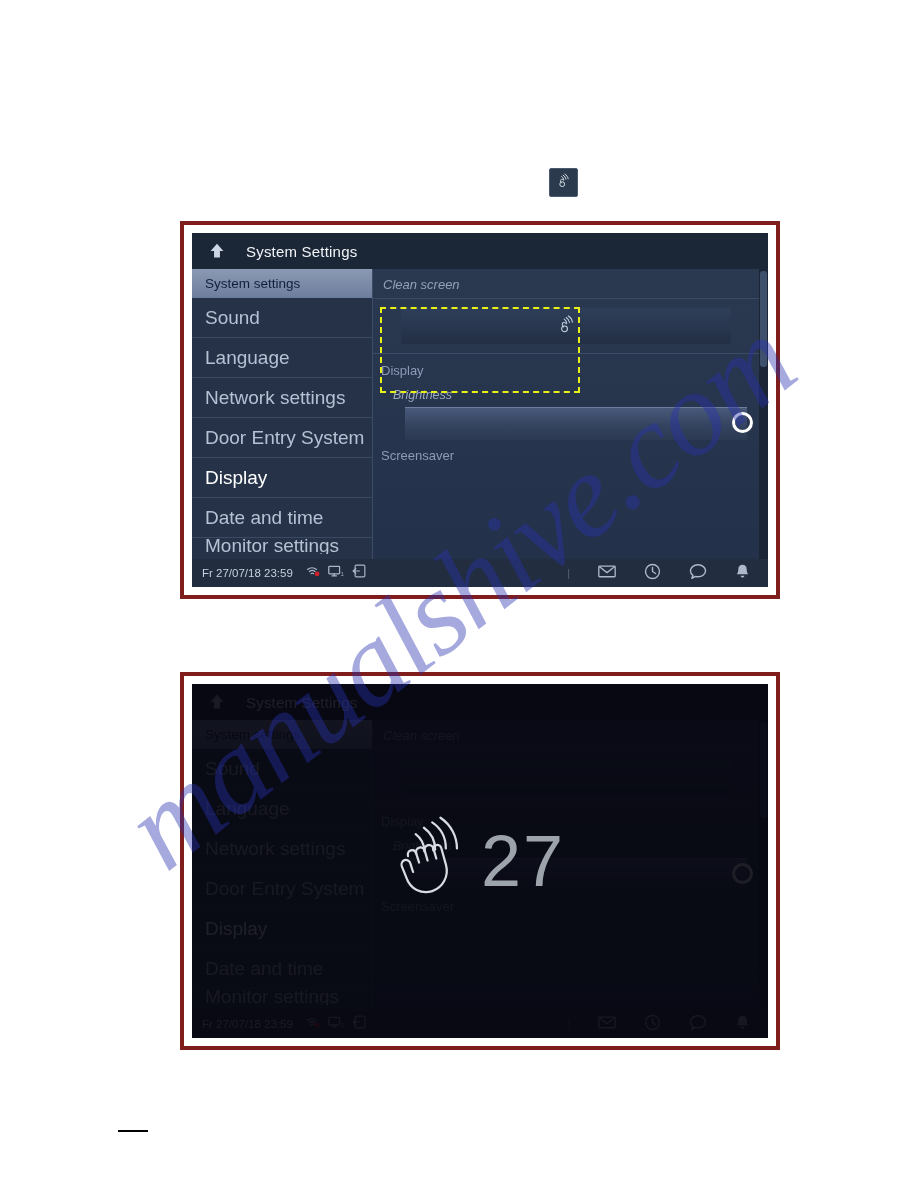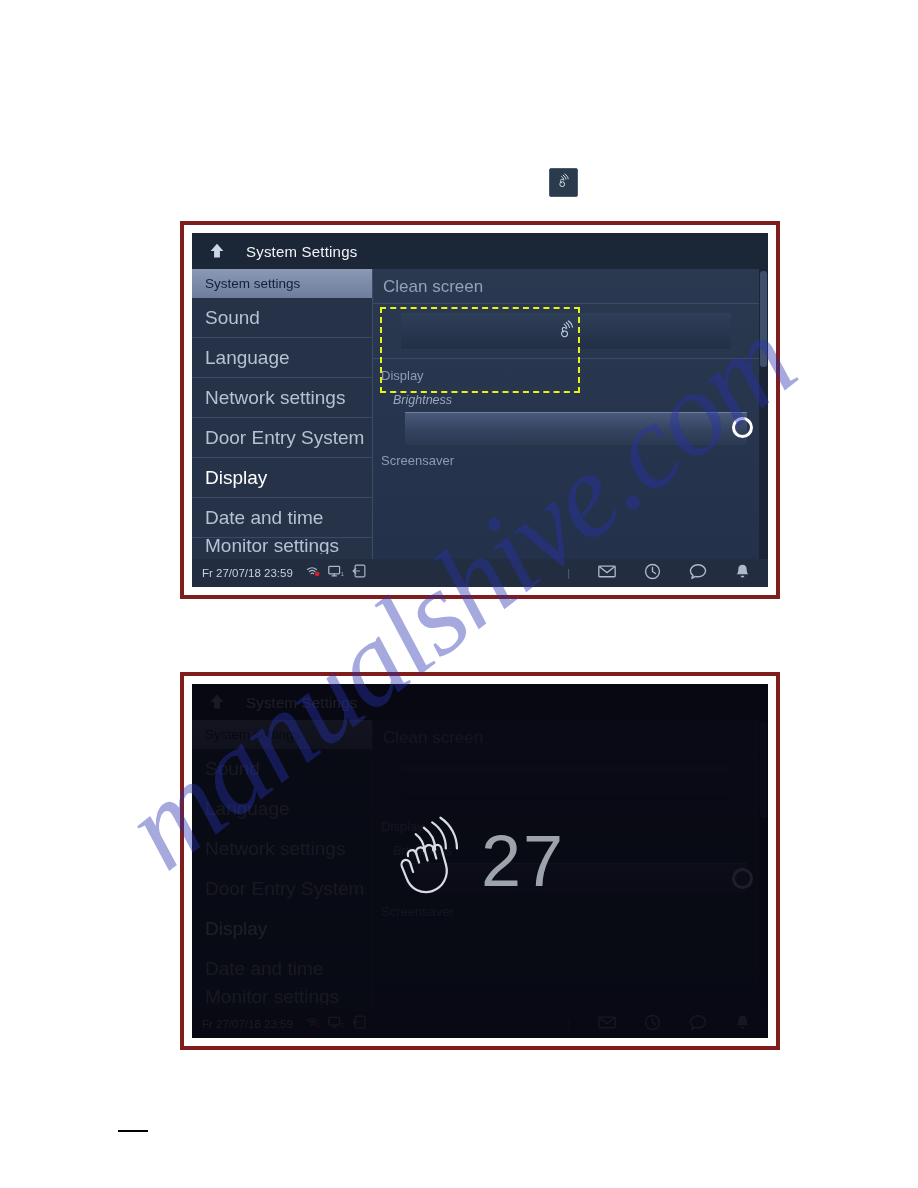--- a/index.html
+++ b/index.html
@@ -143,22 +143,23 @@
     right: 1px;
     top: 2px;
     width: 7px;
     height: 96px;
     background: #3f506d;
     border-radius: 3px;
   }
 
   .row-label {
     color: #93a1b8;
-    font-size: 17px;
+    font-size: 13px;
     padding: 8px 0 6px 10px;
+    font-style: italic;
   }
   .sep { height: 1px; background: #3d4c66; }
 
   .clean-btn {
     margin: 9px 28px 9px 28px;
     height: 36px;
     background: linear-gradient(to bottom, #2f3f59, #222f45);
     border-radius: 2px;
     display: flex;
     align-items: center;

